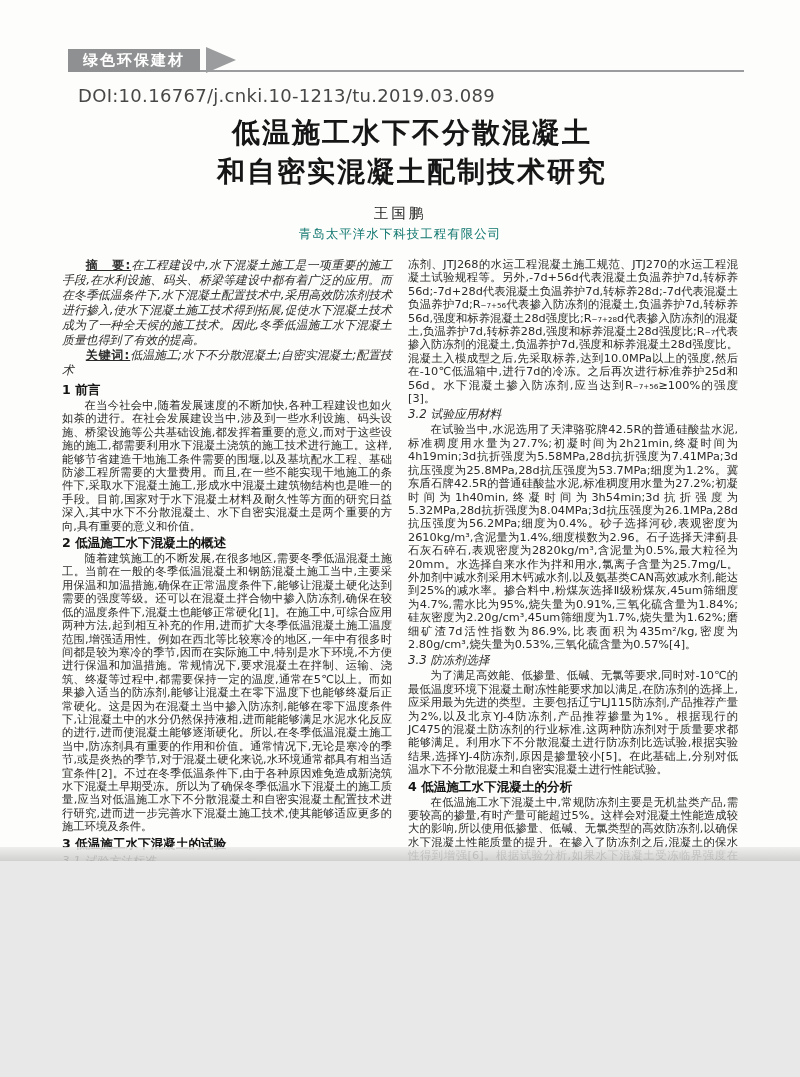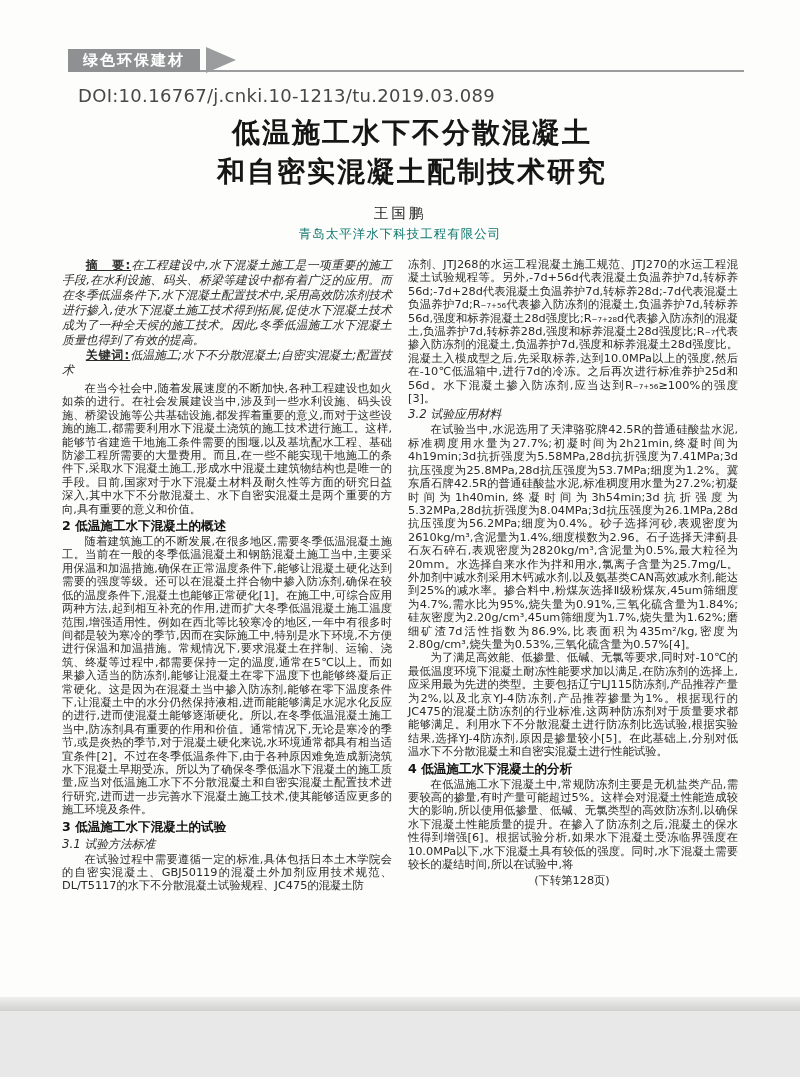--- a/index.html
+++ b/index.html
@@ -1,16 +1,16 @@
 <!DOCTYPE html>
 <html><head>
 <meta charset="utf-8">
 <style>
   html,body{margin:0;padding:0;background:#e8e8e8;}
-  .page{position:relative;width:800px;height:1011px;margin:0 auto;background:#fdfdfb;
+  .page{position:relative;width:800px;height:861px;margin:0 auto;background:#fdfdfb;
         overflow:hidden;font-family:"DejaVu Sans",sans-serif;color:#2b2b2b;}
   
   .header-rule{position:absolute;left:68px;right:56px;top:70px;height:2px;background:#9b9c9d;}
   .badge{position:absolute;left:68px;top:49px;width:132px;height:23px;background:#8f9091;
          display:flex;align-items:center;justify-content:center;}
   .badge-text{color:#ffffff;font-weight:bold;font-size:15px;letter-spacing:2px;}
   .badge-arrow{position:absolute;left:206px;top:47px;width:0;height:0;
                border-top:13px solid transparent;border-bottom:13px solid transparent;
                border-left:30px solid #9b9c9d;}
   .doi{position:absolute;left:68px;top:85px;font-size:18px;color:#474747;letter-spacing:.3px;margin-left:10px;}
@@ -65,32 +65,34 @@
   <div class="author">王国鹏</div>
   <div class="affiliation">青岛太平洋水下科技工程有限公司</div>
 
   <div class="columns">
 
     <div class="col">
       <div class="abstract-block">
         <p><b>摘　要:</b><span>在工程建设中,水下混凝土施工是一项重要的施工手段,在水利设施、码头、桥梁等建设中都有着广泛的应用。而在冬季低温条件下,水下混凝土配置技术中,采用高效防冻剂技术进行掺入,使水下混凝土施工技术得到拓展,促使水下混凝土技术成为了一种全天候的施工技术。因此,冬季低温施工水下混凝土质量也得到了有效的提高。</span></p>
         <p><b>关键词:</b><span>低温施工;水下不分散混凝土;自密实混凝土;配置技术</span></p>
       </div>
+      <h2 class="sec">1 前言</h2>
       <p>在当今社会中,随着发展速度的不断加快,各种工程建设也如火如荼的进行。在社会发展建设当中,涉及到一些水利设施、码头设施、桥梁设施等公共基础设施,都发挥着重要的意义,而对于这些设施的施工,都需要利用水下混凝土浇筑的施工技术进行施工。这样,能够节省建造干地施工条件需要的围堰,以及基坑配水工程、基础防渗工程所需要的大量费用。而且,在一些不能实现干地施工的条件下,采取水下混凝土施工,形成水中混凝土建筑物结构也是唯一的手段。目前,国家对于水下混凝土材料及耐久性等方面的研究日益深入,其中水下不分散混凝土、水下自密实混凝土是两个重要的方向,具有重要的意义和价值。</p>
       <h2 class="sec">2 低温施工水下混凝土的概述</h2>
       <p>随着建筑施工的不断发展,在很多地区,需要冬季低温混凝土施工。当前在一般的冬季低温混凝土和钢筋混凝土施工当中,主要采用保温和加温措施,确保在正常温度条件下,能够让混凝土硬化达到需要的强度等级。还可以在混凝土拌合物中掺入防冻剂,确保在较低的温度条件下,混凝土也能够正常硬化[1]。在施工中,可综合应用两种方法,起到相互补充的作用,进而扩大冬季低温混凝土施工温度范围,增强适用性。例如在西北等比较寒冷的地区,一年中有很多时间都是较为寒冷的季节,因而在实际施工中,特别是水下环境,不方便进行保温和加温措施。常规情况下,要求混凝土在拌制、运输、浇筑、终凝等过程中,都需要保持一定的温度,通常在5℃以上。而如果掺入适当的防冻剂,能够让混凝土在零下温度下也能够终凝后正常硬化。这是因为在混凝土当中掺入防冻剂,能够在零下温度条件下,让混凝土中的水分仍然保持液相,进而能能够满足水泥水化反应的进行,进而使混凝土能够逐渐硬化。所以,在冬季低温混凝土施工当中,防冻剂具有重要的作用和价值。通常情况下,无论是寒冷的季节,或是炎热的季节,对于混凝土硬化来说,水环境通常都具有相当适宜条件[2]。不过在冬季低温条件下,由于各种原因难免造成新浇筑水下混凝土早期受冻。所以为了确保冬季低温水下混凝土的施工质量,应当对低温施工水下不分散混凝土和自密实混凝土配置技术进行研究,进而进一步完善水下混凝土施工技术,使其能够适应更多的施工环境及条件。</p>
       <h2 class="sec">3 低温施工水下混凝土的试验</h2>
       <h3 class="subsec">3.1 试验方法标准</h3>
       <p>在试验过程中需要遵循一定的标准,具体包括日本土木学院会的自密实混凝土、GBJ50119的混凝土外加剂应用技术规范、DL/T5117的水下不分散混凝土试验规程、JC475的混凝土防</p>
     </div>
 
     <div class="col">
       <p class="cont">冻剂、JTJ268的水运工程混凝土施工规范、JTJ270的水运工程混凝土试验规程等。另外,-7d+56d代表混凝土负温养护7d,转标养56d;-7d+28d代表混凝土负温养护7d,转标养28d;-7d代表混凝土负温养护7d;R₋₇₊₅₆代表掺入防冻剂的混凝土,负温养护7d,转标养56d,强度和标养混凝土28d强度比;R₋₇₊₂₈d代表掺入防冻剂的混凝土,负温养护7d,转标养28d,强度和标养混凝土28d强度比;R₋₇代表掺入防冻剂的混凝土,负温养护7d,强度和标养混凝土28d强度比。混凝土入模成型之后,先采取标养,达到10.0MPa以上的强度,然后在-10℃低温箱中,进行7d的冷冻。之后再次进行标准养护25d和56d。水下混凝土掺入防冻剂,应当达到R₋₇₊₅₆≥100%的强度[3]。</p>
       <h3 class="subsec">3.2 试验应用材料</h3>
       <p>在试验当中,水泥选用了天津骆驼牌42.5R的普通硅酸盐水泥,标准稠度用水量为27.7%;初凝时间为2h21min,终凝时间为4h19min;3d抗折强度为5.58MPa,28d抗折强度为7.41MPa;3d抗压强度为25.8MPa,28d抗压强度为53.7MPa;细度为1.2%。冀东盾石牌42.5R的普通硅酸盐水泥,标准稠度用水量为27.2%;初凝时间为1h40min,终凝时间为3h54min;3d抗折强度为5.32MPa,28d抗折强度为8.04MPa;3d抗压强度为26.1MPa,28d抗压强度为56.2MPa;细度为0.4%。砂子选择河砂,表观密度为2610kg/m³,含泥量为1.4%,细度模数为2.96。石子选择天津蓟县石灰石碎石,表观密度为2820kg/m³,含泥量为0.5%,最大粒径为20mm。水选择自来水作为拌和用水,氯离子含量为25.7mg/L。外加剂中减水剂采用木钙减水剂,以及氨基类CAN高效减水剂,能达到25%的减水率。掺合料中,粉煤灰选择Ⅱ级粉煤灰,45um筛细度为4.7%,需水比为95%,烧失量为0.91%,三氧化硫含量为1.84%;硅灰密度为2.20g/cm³,45um筛细度为1.7%,烧失量为1.62%;磨细矿渣7d活性指数为86.9%,比表面积为435m²/kg,密度为2.80g/cm³,烧失量为0.53%,三氧化硫含量为0.57%[4]。</p>
+      <h3 class="subsec">3.3 防冻剂选择</h3>
       <p>为了满足高效能、低掺量、低碱、无氯等要求,同时对-10℃的最低温度环境下混凝土耐冻性能要求加以满足,在防冻剂的选择上,应采用最为先进的类型。主要包括辽宁LJ115防冻剂,产品推荐产量为2%,以及北京YJ-4防冻剂,产品推荐掺量为1%。根据现行的JC475的混凝土防冻剂的行业标准,这两种防冻剂对于质量要求都能够满足。利用水下不分散混凝土进行防冻剂比选试验,根据实验结果,选择YJ-4防冻剂,原因是掺量较小[5]。在此基础上,分别对低温水下不分散混凝土和自密实混凝土进行性能试验。</p>
       <h2 class="sec">4 低温施工水下混凝土的分析</h2>
       <p>在低温施工水下混凝土中,常规防冻剂主要是无机盐类产品,需要较高的掺量,有时产量可能超过5%。这样会对混凝土性能造成较大的影响,所以使用低掺量、低碱、无氯类型的高效防冻剂,以确保水下混凝土性能质量的提升。在掺入了防冻剂之后,混凝土的保水性得到增强[6]。根据试验分析,如果水下混凝土受冻临界强度在10.0MPa以下,水下混凝土具有较低的强度。同时,水下混凝土需要较长的凝结时间,所以在试验中,将</p>
       <p class="continuation">(下转第128页)</p>
     </div>
 
   </div>
 
   <div class="pagenum">126</div>
   <div class="watermark">中国混凝土网</div>

